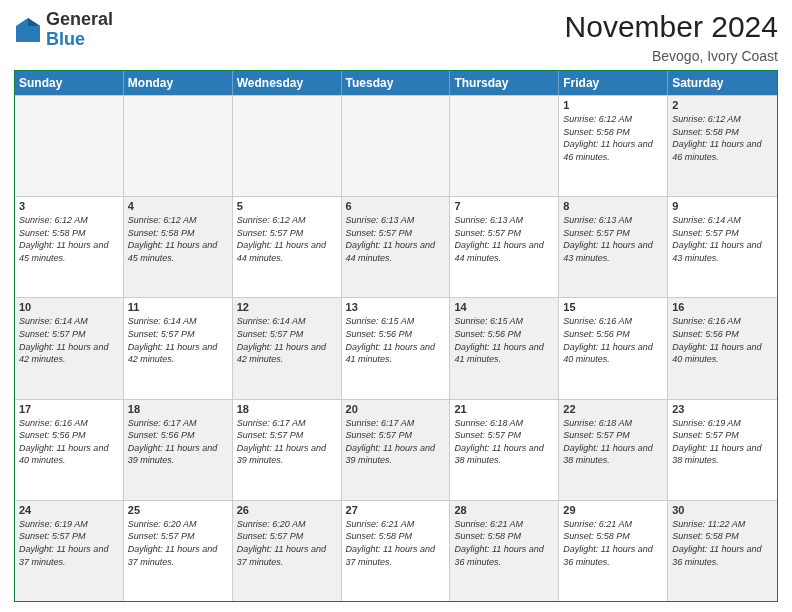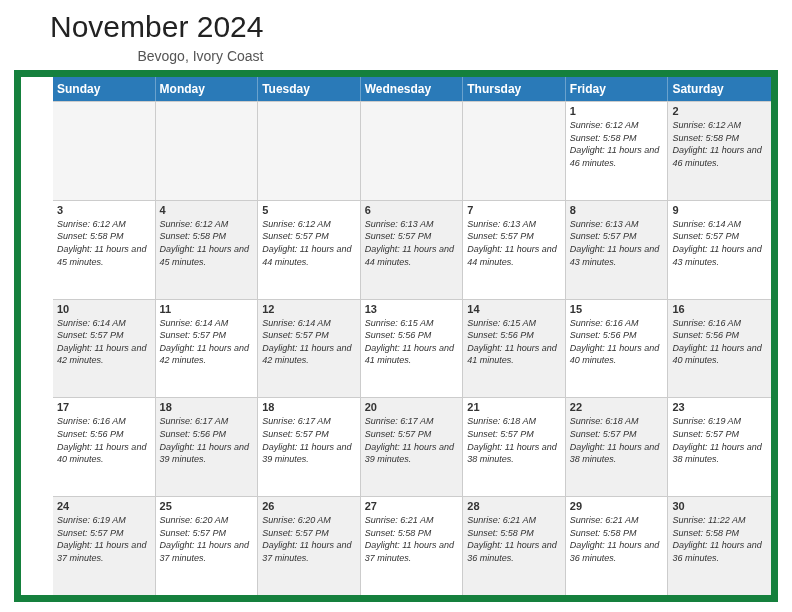--- a/index.html
+++ b/index.html
@@ -50,22 +50,21 @@
     }
     .location {
       font-size: 14px;
       color: #555;
       margin-top: 4px;
     }
     .calendar {
       flex: 1;
       display: flex;
       flex-direction: column;
-      border: 7px solid #15803d;
-      padding-left: 32px;
+      border: 1px solid #15803d;
     }
     .cal-header {
       display: grid;
       grid-template-columns: repeat(7, 1fr);
       background: #2a7ab8;
     }
     .cal-header-cell {
       color: #fff;
       font-size: 12px;
       font-weight: bold;
@@ -108,32 +107,42 @@
       line-height: 1.4;
       color: #333;
       font-style: italic;
     }
   </style>
 </head>
 <body>
 
 <div class="page">
   <div class="header">
+    <div class="logo">
+      <svg class="logo-icon" viewBox="0 0 28 28">
+        <polygon points="14,2 26,10 26,26 2,26 2,10" fill="#2a7ab8"></polygon>
+        <polygon points="14,2 26,10 14,10" fill="#1a5a8a"></polygon>
+      </svg>
+      <div class="logo-text">
+        <span class="general">General</span><br>
+        <span class="blue">Blue</span>
+      </div>
+    </div>
     <div class="title-area">
       <div class="month-title">November 2024</div>
       <div class="location">Bevogo, Ivory Coast</div>
     </div>
   </div>
 
   <div class="calendar">
     <div class="cal-header">
       <div class="cal-header-cell">Sunday</div>
       <div class="cal-header-cell">Monday</div>
+      <div class="cal-header-cell">Wednesday</div>
       <div class="cal-header-cell">Tuesday</div>
-      <div class="cal-header-cell">Wednesday</div>
       <div class="cal-header-cell">Thursday</div>
       <div class="cal-header-cell">Friday</div>
       <div class="cal-header-cell">Saturday</div>
     </div>
     <div class="cal-body" id="cal-body">
     <div class="cal-row">
           <div class="cal-cell empty"></div>
           <div class="cal-cell empty"></div>
           <div class="cal-cell empty"></div>
           <div class="cal-cell empty"></div>

